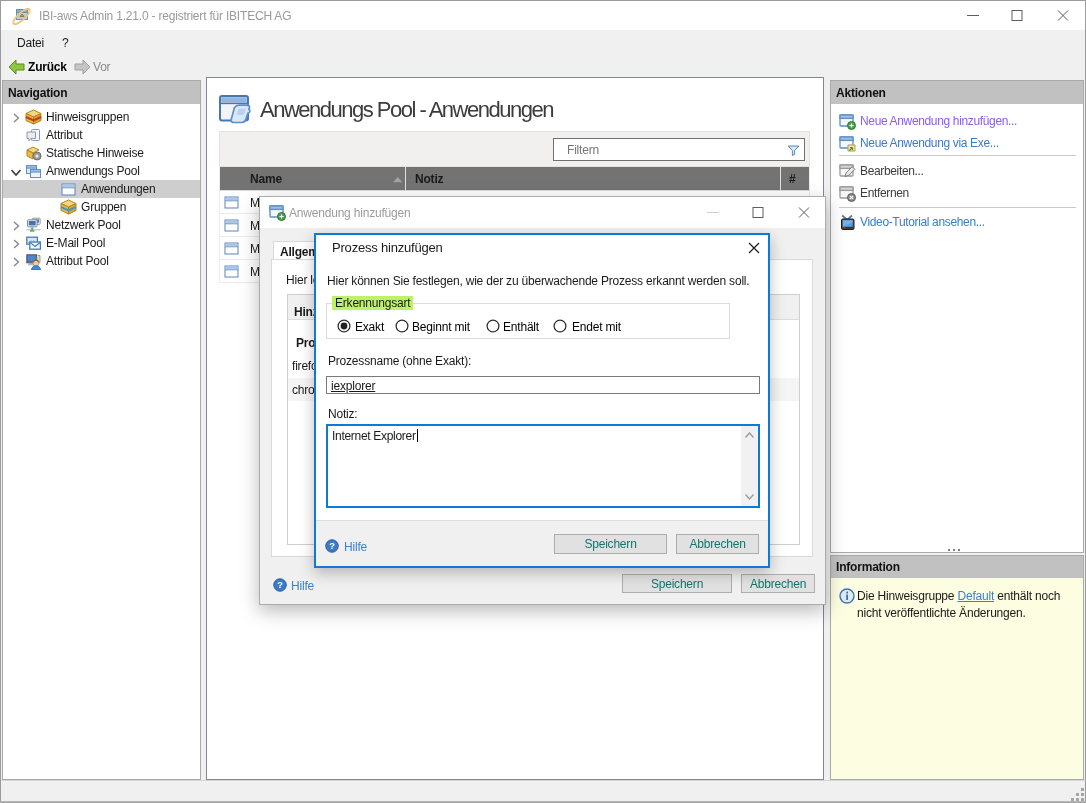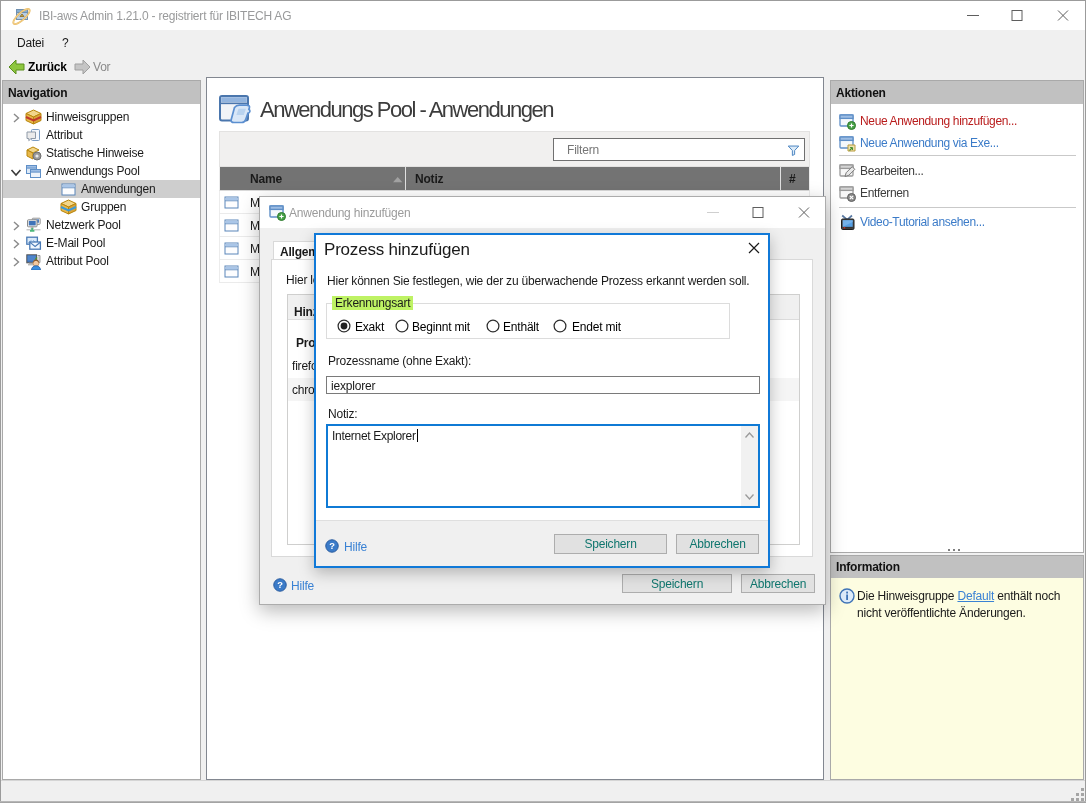--- a/index.html
+++ b/index.html
@@ -238,21 +238,21 @@
 <div id="rightpanel">
   <div class="panelhead" style="position:absolute;left:0;top:0;width:100%;height:23px;">Aktionen</div>
   <div id="actions">
       <div class="abs" style="left: 0px; top: 31px; width: 100%; height: 20px;">
         <span style="position:absolute;left:8px;top:1px"><svg width="17" height="17" viewBox="0 0 17 17">
             <rect x="1" y="2" width="13" height="11" rx="1" fill="#f4f8fc" stroke="#5f8fc7" stroke-width="1.3"></rect>
             <rect x="1" y="2" width="13" height="3.4" fill="#9dbde4" stroke="#5f8fc7" stroke-width="1.3"></rect>
             <circle cx="12.5" cy="12.5" r="4" fill="#47a247" stroke="#2f7a2f"></circle>
             <path d="M12.5 10.4v4.2M10.4 12.5h4.2" stroke="#fff" stroke-width="1.2"></path>
           </svg></span>
-        <span style="position:absolute;left:29px;top:2px;letter-spacing:-0.35px;color:#b91c1c">Neue Anwendung hinzufügen...</span>
+        <span style="position:absolute;left:29px;top:2px;letter-spacing:-0.35px;color:#8b5cf6">Neue Anwendung hinzufügen...</span>
       </div>
       <div class="abs" style="left: 0px; top: 53px; width: 100%; height: 20px;">
         <span style="position:absolute;left:8px;top:1px"><svg width="17" height="17" viewBox="0 0 17 17">
             <rect x="1" y="2" width="13" height="11" rx="1" fill="#f4f8fc" stroke="#5f8fc7" stroke-width="1.3"></rect>
             <rect x="1" y="2" width="13" height="3.4" fill="#9dbde4" stroke="#5f8fc7" stroke-width="1.3"></rect>
             <path d="M9 10h7v6H9z" fill="#efe3b0" stroke="#b89b3c"></path>
             <path d="M10.5 15.5l3-3M13.5 12.5h-2.4m2.4 0v2.4" stroke="#4a8f2f" stroke-width="1.1" fill="none"></path>
           </svg></span>
         <span style="position:absolute;left:29px;top:2px;letter-spacing:-0.35px;color:#3b7bc8">Neue Anwendung via Exe...</span>
       </div>
@@ -352,21 +352,21 @@
   <svg class="abs" style="left:13px;top:381px" width="14" height="14" viewBox="0 0 15 15">
     <circle cx="7.5" cy="7.5" r="6.7" fill="#3b7bc8" stroke="#26579b"></circle>
     <text x="7.5" y="11" font-size="10" font-weight="bold" fill="#fff" text-anchor="middle">?</text>
   </svg>
   <span class="abs alink" style="left:31px;top:382px;">Hilfe</span>
   <div class="btn" style="left:362px;top:377px;width:110px;height:19px;">Speichern</div>
   <div class="btn" style="left:481px;top:377px;width:74px;height:19px;">Abbrechen</div>
 </div>
 
 <div id="idlg">
-  <span style="position:absolute;left:8px;top:5px;font-size:17px;">Prozess hinzufügen</span>
+  <span style="position:absolute;left:16px;top:5px;font-size:13px;">Prozess hinzufügen</span>
   <svg class="abs" style="left:432px;top:7px" width="12" height="12">
       <path d="M1 1l10 10M11 1L1 11" stroke="#1a1a1a" stroke-width="1.2"></path>
     </svg>
   <span style="position:absolute;left:11px;top:39px;">Hier können Sie festlegen, wie der zu überwachende Prozess erkannt werden soll.</span>
   <div style="position:absolute;left:10px;top:68px;width:404px;height:36px;border:1px solid #dcdcdc;"></div>
   <span style="position:absolute;left:16px;top:61px;background:#bef264;padding:0 3px;">Erkennungsart</span>
   <div id="radios">
       <svg style="position:absolute;left:21px;top:84px" width="14" height="14">
         <circle cx="7" cy="7" r="5.9" fill="#fff" stroke="#2e2e2e" stroke-width="1.25"></circle>
         <circle cx="7" cy="7" r="3.4" fill="#222"></circle>
@@ -380,21 +380,21 @@
         <circle cx="7" cy="7" r="5.9" fill="#fff" stroke="#2e2e2e" stroke-width="1.25"></circle>
       </svg>
       <span style="position:absolute;left:187px;top:85px;color:#000">Enthält</span>
       <svg style="position:absolute;left:237px;top:84px" width="14" height="14">
         <circle cx="7" cy="7" r="5.9" fill="#fff" stroke="#2e2e2e" stroke-width="1.25"></circle>
       </svg>
       <span style="position:absolute;left:256px;top:85px;color:#000">Endet mit</span>
     </div>
   <span class="fldlabel" style="left:12px;top:119px;">Prozessname (ohne Exakt):</span>
   <div class="abs" style="left:10px;top:141px;width:434px;height:18px;background:#fff;border:1px solid #7a7a7a;">
-      <span style="position:absolute;left:4px;top:2px;">iexplorer</span>
+      <span style="position:absolute;left:4px;top:2px;text-decoration:underline;">iexplorer</span>
     </div>
   <span class="fldlabel" style="left:12px;top:172px;">Notiz:</span>
   <div class="abs" style="left:10px;top:189px;width:434px;height:84px;background:#fff;border:2px solid #0f7ad5;">
     <span style="position:absolute;left:4px;top:3px;letter-spacing:-0.3px;">Internet Explorer<span style="display:inline-block;width:1px;height:13px;background:#000;vertical-align:-2px;margin-left:1px"></span></span>
     <div style="position:absolute;right:0;top:0;width:17px;height:80px;background:#f1f1f1;">
       <svg style="position:absolute;left:3px;top:5px" width="11" height="8">
           <path d="M1.5 6.5 L5.5 2 L9.5 6.5" fill="none" stroke="#9a9a9a" stroke-width="1.3"></path>
         </svg>
       <svg style="position:absolute;left:3px;bottom:5px" width="11" height="8">
           <path d="M1.5 1.5 L5.5 6 L9.5 1.5" fill="none" stroke="#9a9a9a" stroke-width="1.3"></path>

